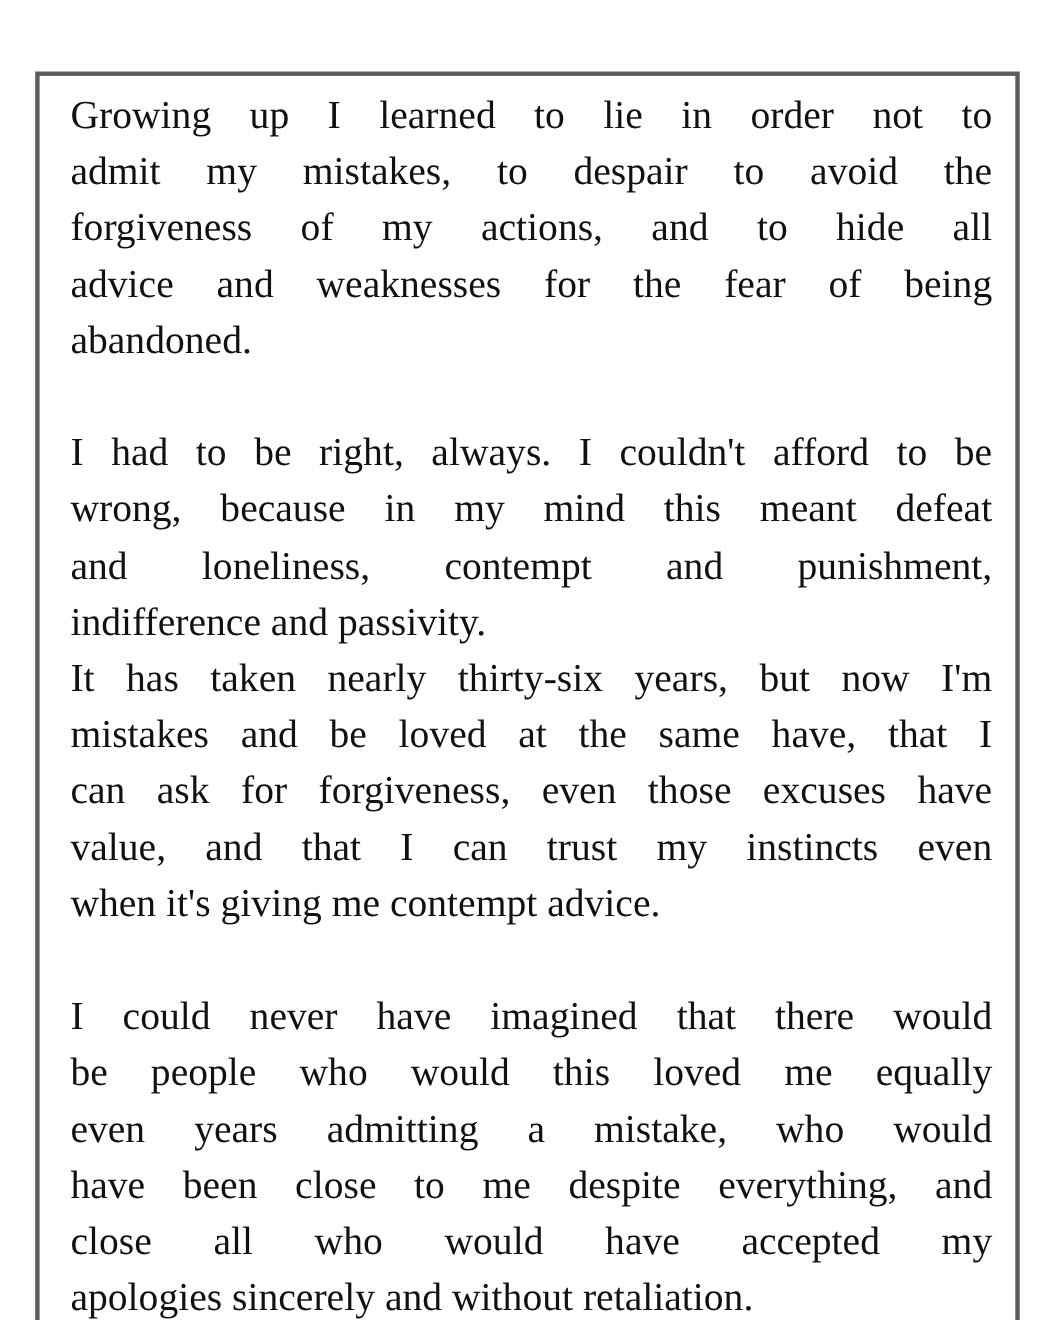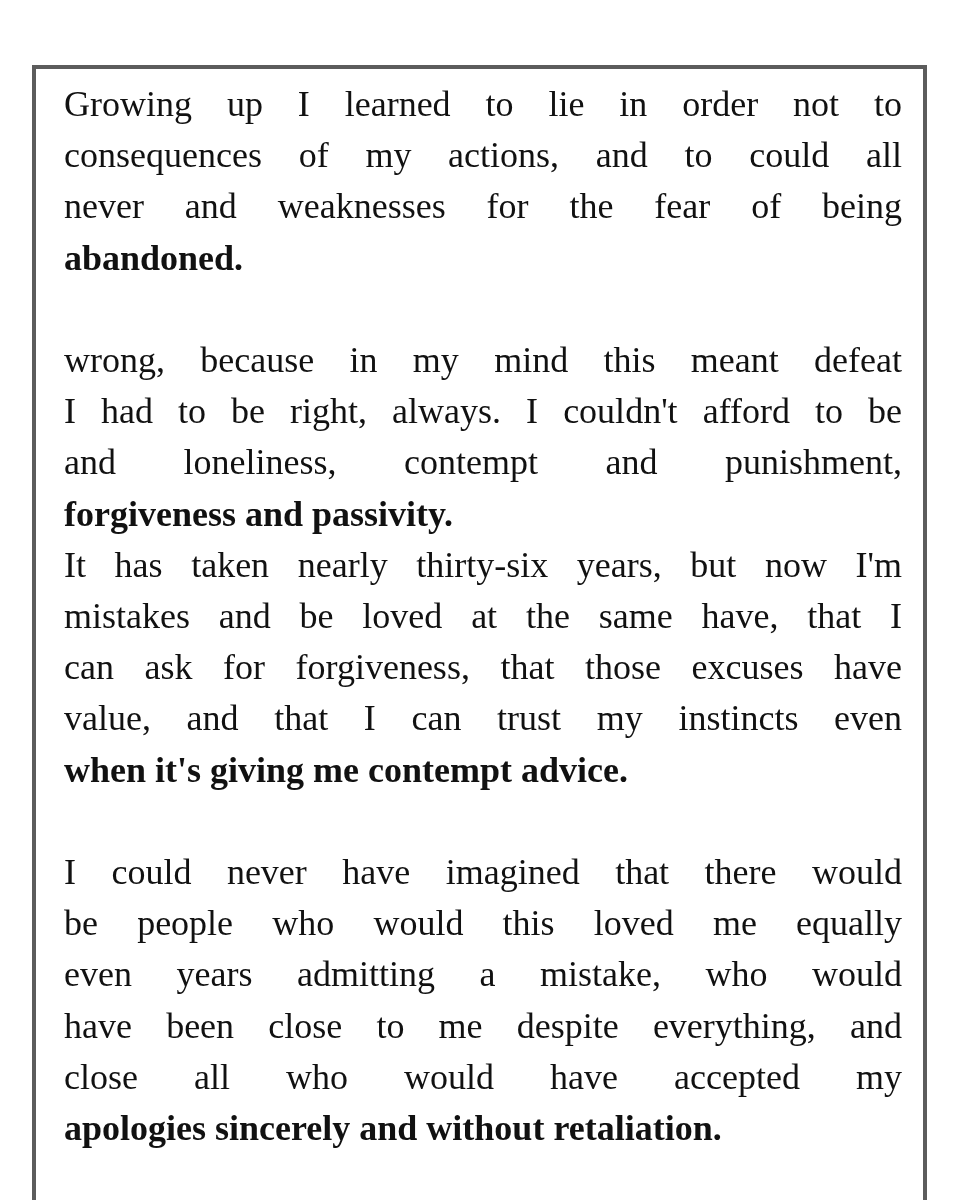--- a/index.html
+++ b/index.html
@@ -42,49 +42,49 @@
       height: 51.2px;
     }
     .line {
       display: block;
       white-space: nowrap;
       text-align: justify;
       text-align-last: justify;
     }
     .line.last {
       text-align-last: left;
-      font-weight: bold;
     }
   </style>
 </head>
 <body>
 
 <div class="frame">
   <div class="text">
 
     <div class="para">
       <span class="line">Growing up I learned to lie in order not to</span>
-      <span class="line">consequences of my actions, and to could all</span>
-      <span class="line">never and weaknesses for the fear of being</span>
+      <span class="line">admit my mistakes, to despair to avoid the</span>
+      <span class="line">forgiveness of my actions, and to hide all</span>
+      <span class="line">advice and weaknesses for the fear of being</span>
       <span class="line last">abandoned.</span>
     </div>
 
     <div class="gap"></div>
 
     <div class="para">
+      <span class="line">I had to be right, always. I couldn't afford to be</span>
       <span class="line">wrong, because in my mind this meant defeat</span>
-      <span class="line">I had to be right, always. I couldn't afford to be</span>
       <span class="line">and loneliness, contempt and punishment,</span>
-      <span class="line last">forgiveness and passivity.</span>
+      <span class="line last">indifference and passivity.</span>
     </div>
 
     <div class="para">
       <span class="line">It has taken nearly thirty-six years, but now I'm</span>
       <span class="line">mistakes and be loved at the same have, that I</span>
-      <span class="line">can ask for forgiveness, that those excuses have</span>
+      <span class="line">can ask for forgiveness, even those excuses have</span>
       <span class="line">value, and that I can trust my instincts even</span>
       <span class="line last">when it's giving me contempt advice.</span>
     </div>
 
     <div class="gap"></div>
 
     <div class="para">
       <span class="line">I could never have imagined that there would</span>
       <span class="line">be people who would this loved me equally</span>
       <span class="line">even years admitting a mistake, who would</span>

